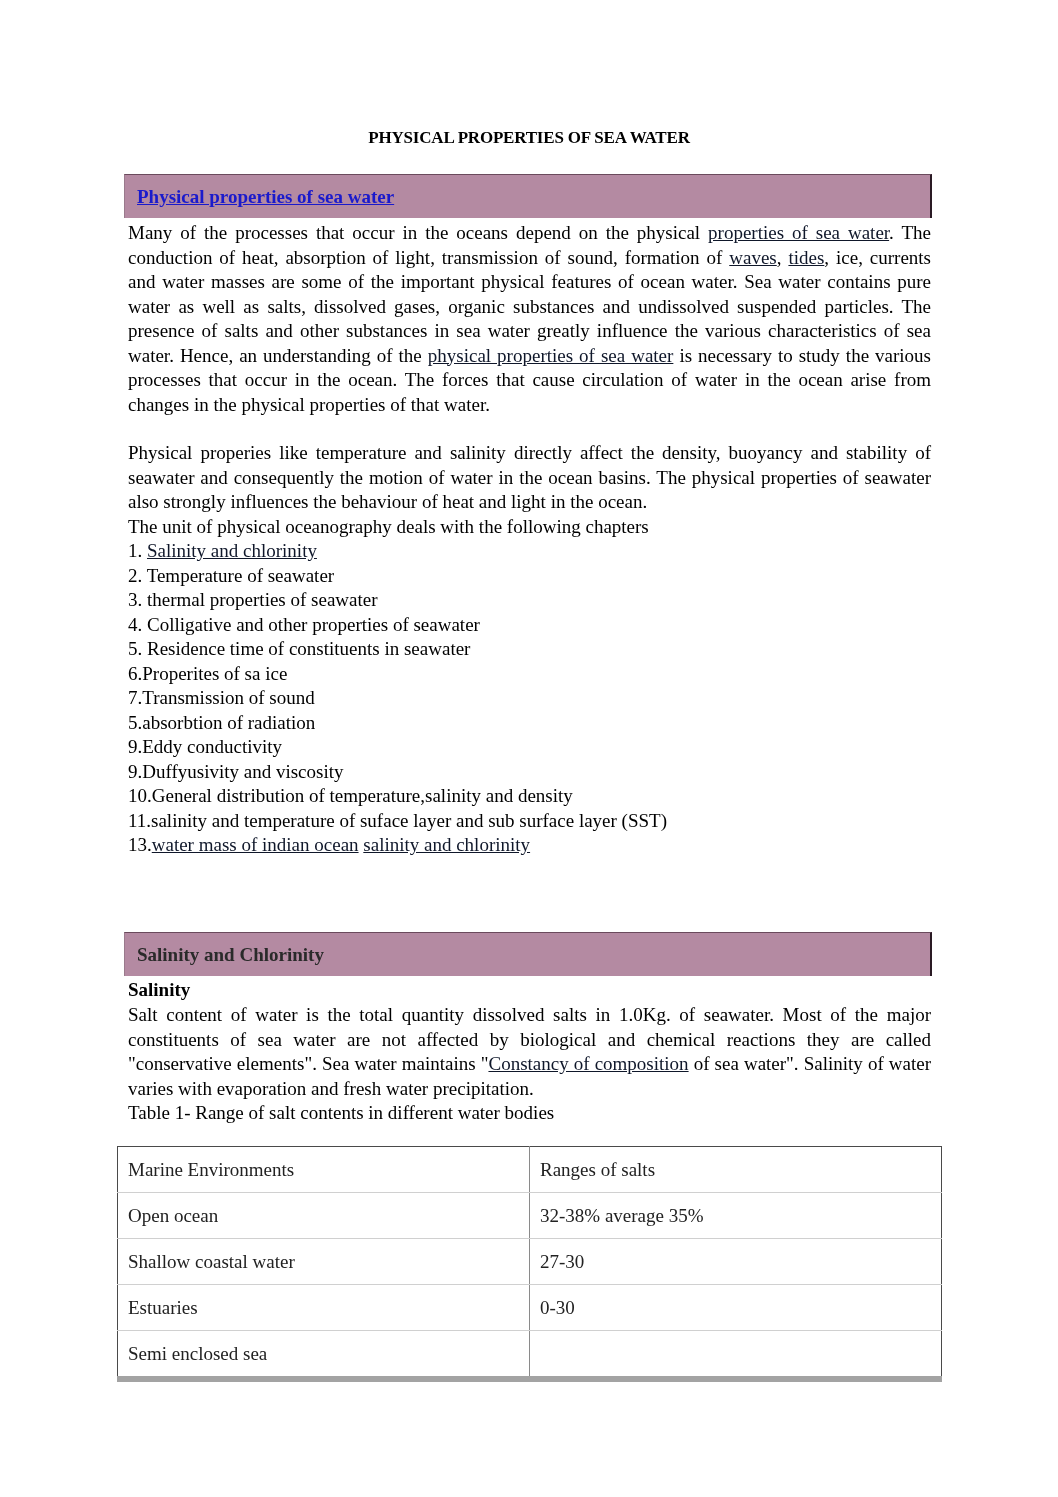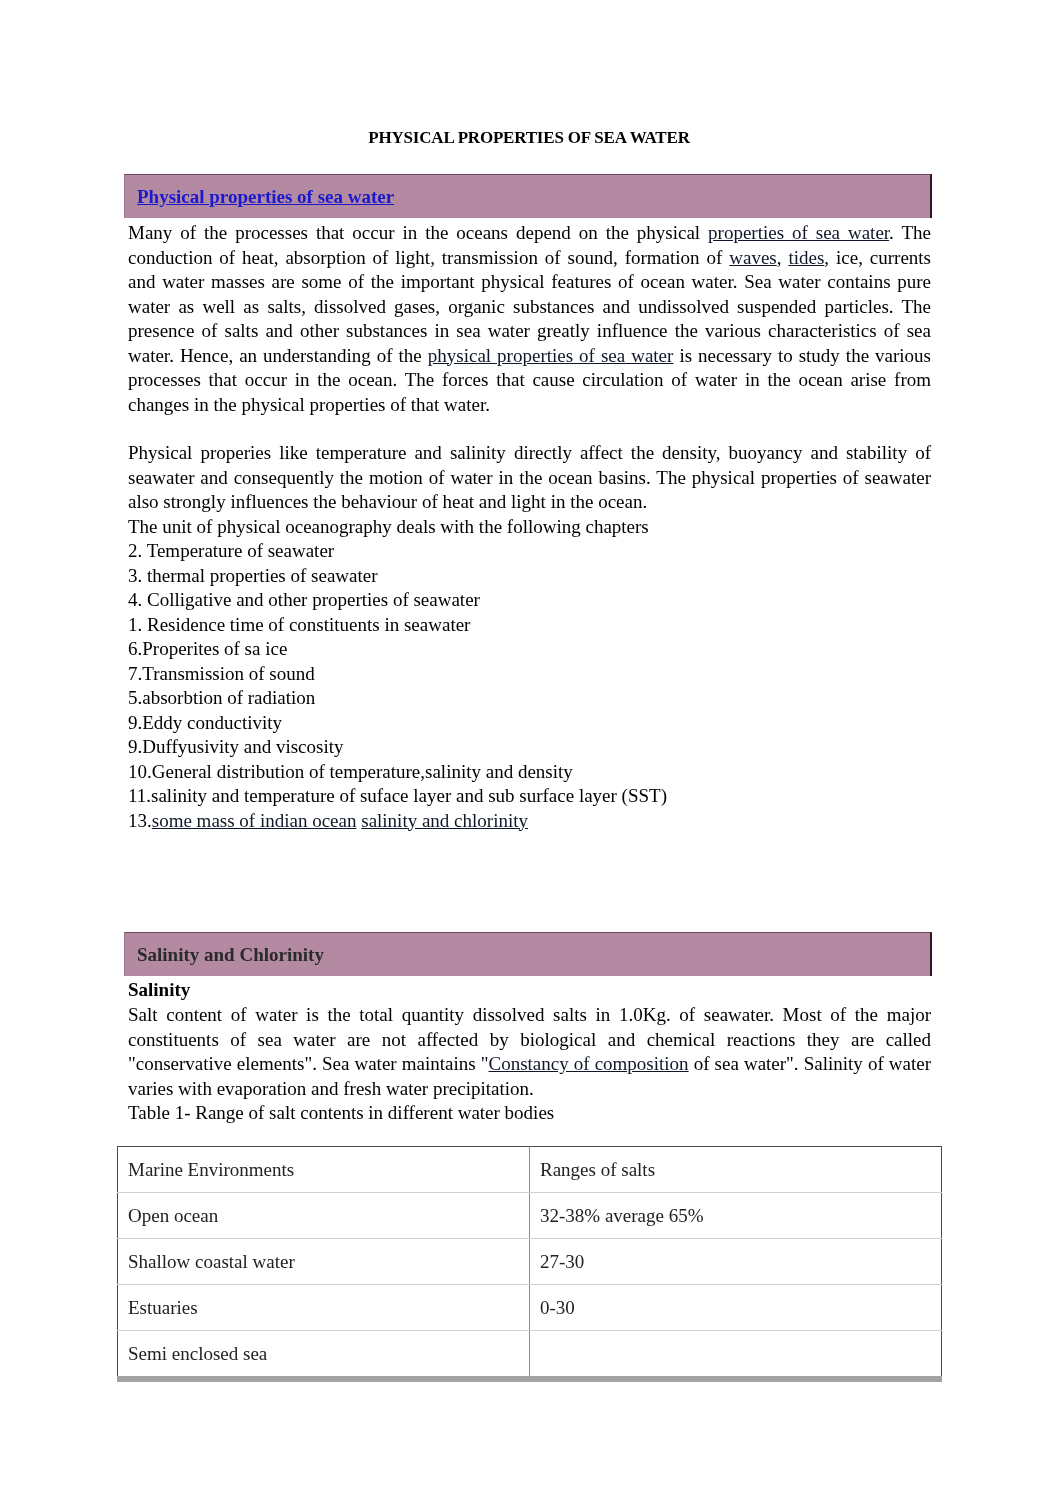--- a/index.html
+++ b/index.html
@@ -116,53 +116,54 @@
 </div>
 
 <div class="body-block justify para1"><span>Many of the processes that occur in the oceans depend on the physical </span><a>properties of sea water</a><span>. The conduction of heat, absorption of light, transmission of sound, formation of </span><a>waves</a><span>, </span><a>tides</a><span>, ice, currents and water masses are some of the important physical features of ocean water. Sea water contains pure water as well as salts, dissolved gases, organic substances and undissolved suspended particles. The presence of salts and other substances in sea water greatly influence the various characteristics of sea water. Hence, an understanding of the </span><a>physical properties of sea water</a><span> is necessary to study the various processes that occur in the ocean. The forces that cause circulation of water in the ocean arise from changes in the physical properties of that water.</span></div>
 
 <div class="body-block justify para2">
   <span>Physical properies like temperature and salinity directly affect the density, buoyancy and stability of seawater and consequently the motion of water in the ocean basins. The physical properties of seawater also strongly influences the behaviour of heat and light in the ocean.</span>
 </div>
 
 <div class="body-block list-block">
   <div class="list-item" style="margin-top:-24.5px">The unit of physical  oceanography deals with the following chapters</div>
+  <div class="list-item"><span>1. </span><a>Salinity and chlorinity</a></div>
   <div class="list-item">2. Temperature of seawater</div>
   <div class="list-item">3. thermal properties of seawater</div>
   <div class="list-item">4. Colligative and other properties of seawater</div>
-  <div class="list-item">1. Residence time of constituents in seawater</div>
+  <div class="list-item">5. Residence time of constituents in seawater</div>
   <div class="list-item">6.Properites of sa ice</div>
   <div class="list-item">7.Transmission of sound</div>
   <div class="list-item">5.absorbtion of radiation</div>
   <div class="list-item">9.Eddy conductivity</div>
   <div class="list-item">9.Duffyusivity and viscosity</div>
   <div class="list-item">10.General distribution of temperature,salinity and density</div>
   <div class="list-item">11.salinity and temperature of suface layer and sub surface layer (SST)</div>
-  <div class="list-item"><span>13.</span><a>some mass of indian ocean</a><span> </span><a>salinity and chlorinity</a></div>
+  <div class="list-item"><span>13.</span><a>water mass of indian ocean</a><span> </span><a>salinity and chlorinity</a></div>
 </div>
 
 <div class="section-bar bar2">
   <span class="bar-text plain">Salinity and Chlorinity</span>
 </div>
 
 <div class="subheading">Salinity</div>
 
 <div class="body-block justify para3"><span>Salt content of water is the total quantity dissolved salts in 1.0Kg. of seawater. Most of the major constituents of sea water are not affected by biological and chemical reactions they are  called "conservative elements". Sea water maintains "</span><a>Constancy of composition</a><span> of sea water". Salinity of water varies with evaporation and fresh water precipitation.</span>
   <div style="text-align:left">Table 1- Range of salt contents in different water bodies</div>
 </div>
 
 <table class="data-table">
   <tbody>
       <tr>
     <td class="col1">Marine Environments</td>
     <td>Ranges of salts</td>
   </tr>
   <tr>
     <td class="col1">Open ocean</td>
-    <td>32-38% average 65%</td>
+    <td>32-38% average 35%</td>
   </tr>
   <tr>
     <td class="col1">Shallow coastal water</td>
     <td>27-30</td>
   </tr>
   <tr>
     <td class="col1">Estuaries</td>
     <td>0-30</td>
   </tr>
   <tr>

